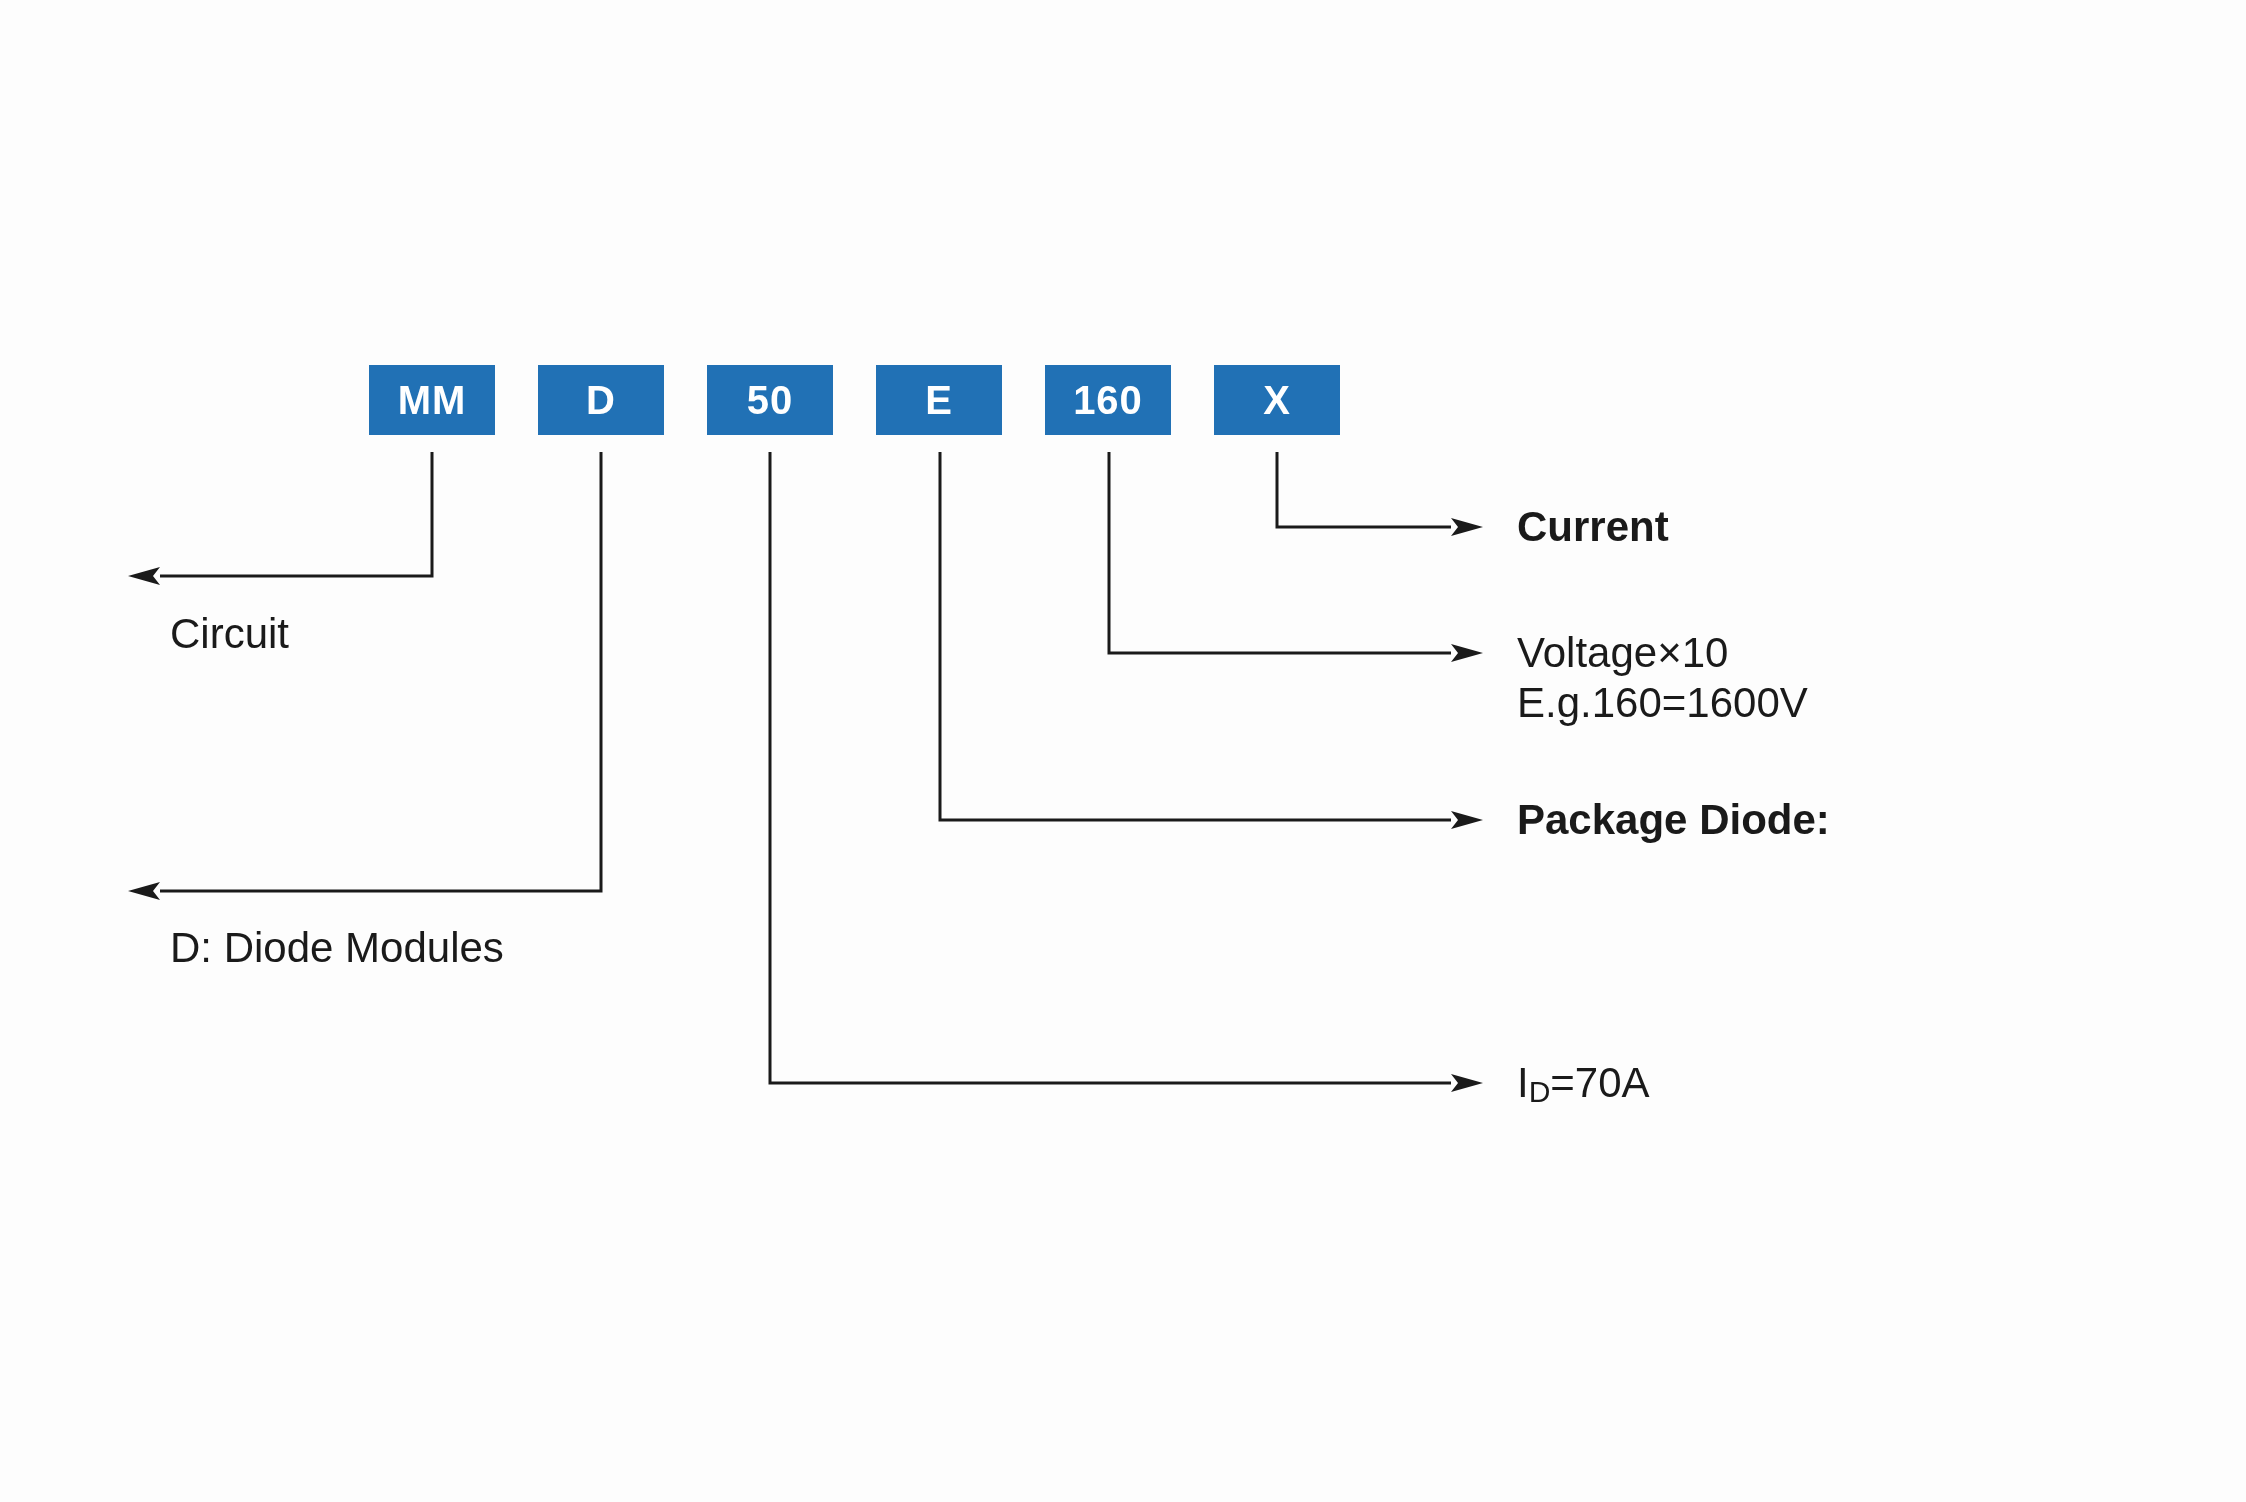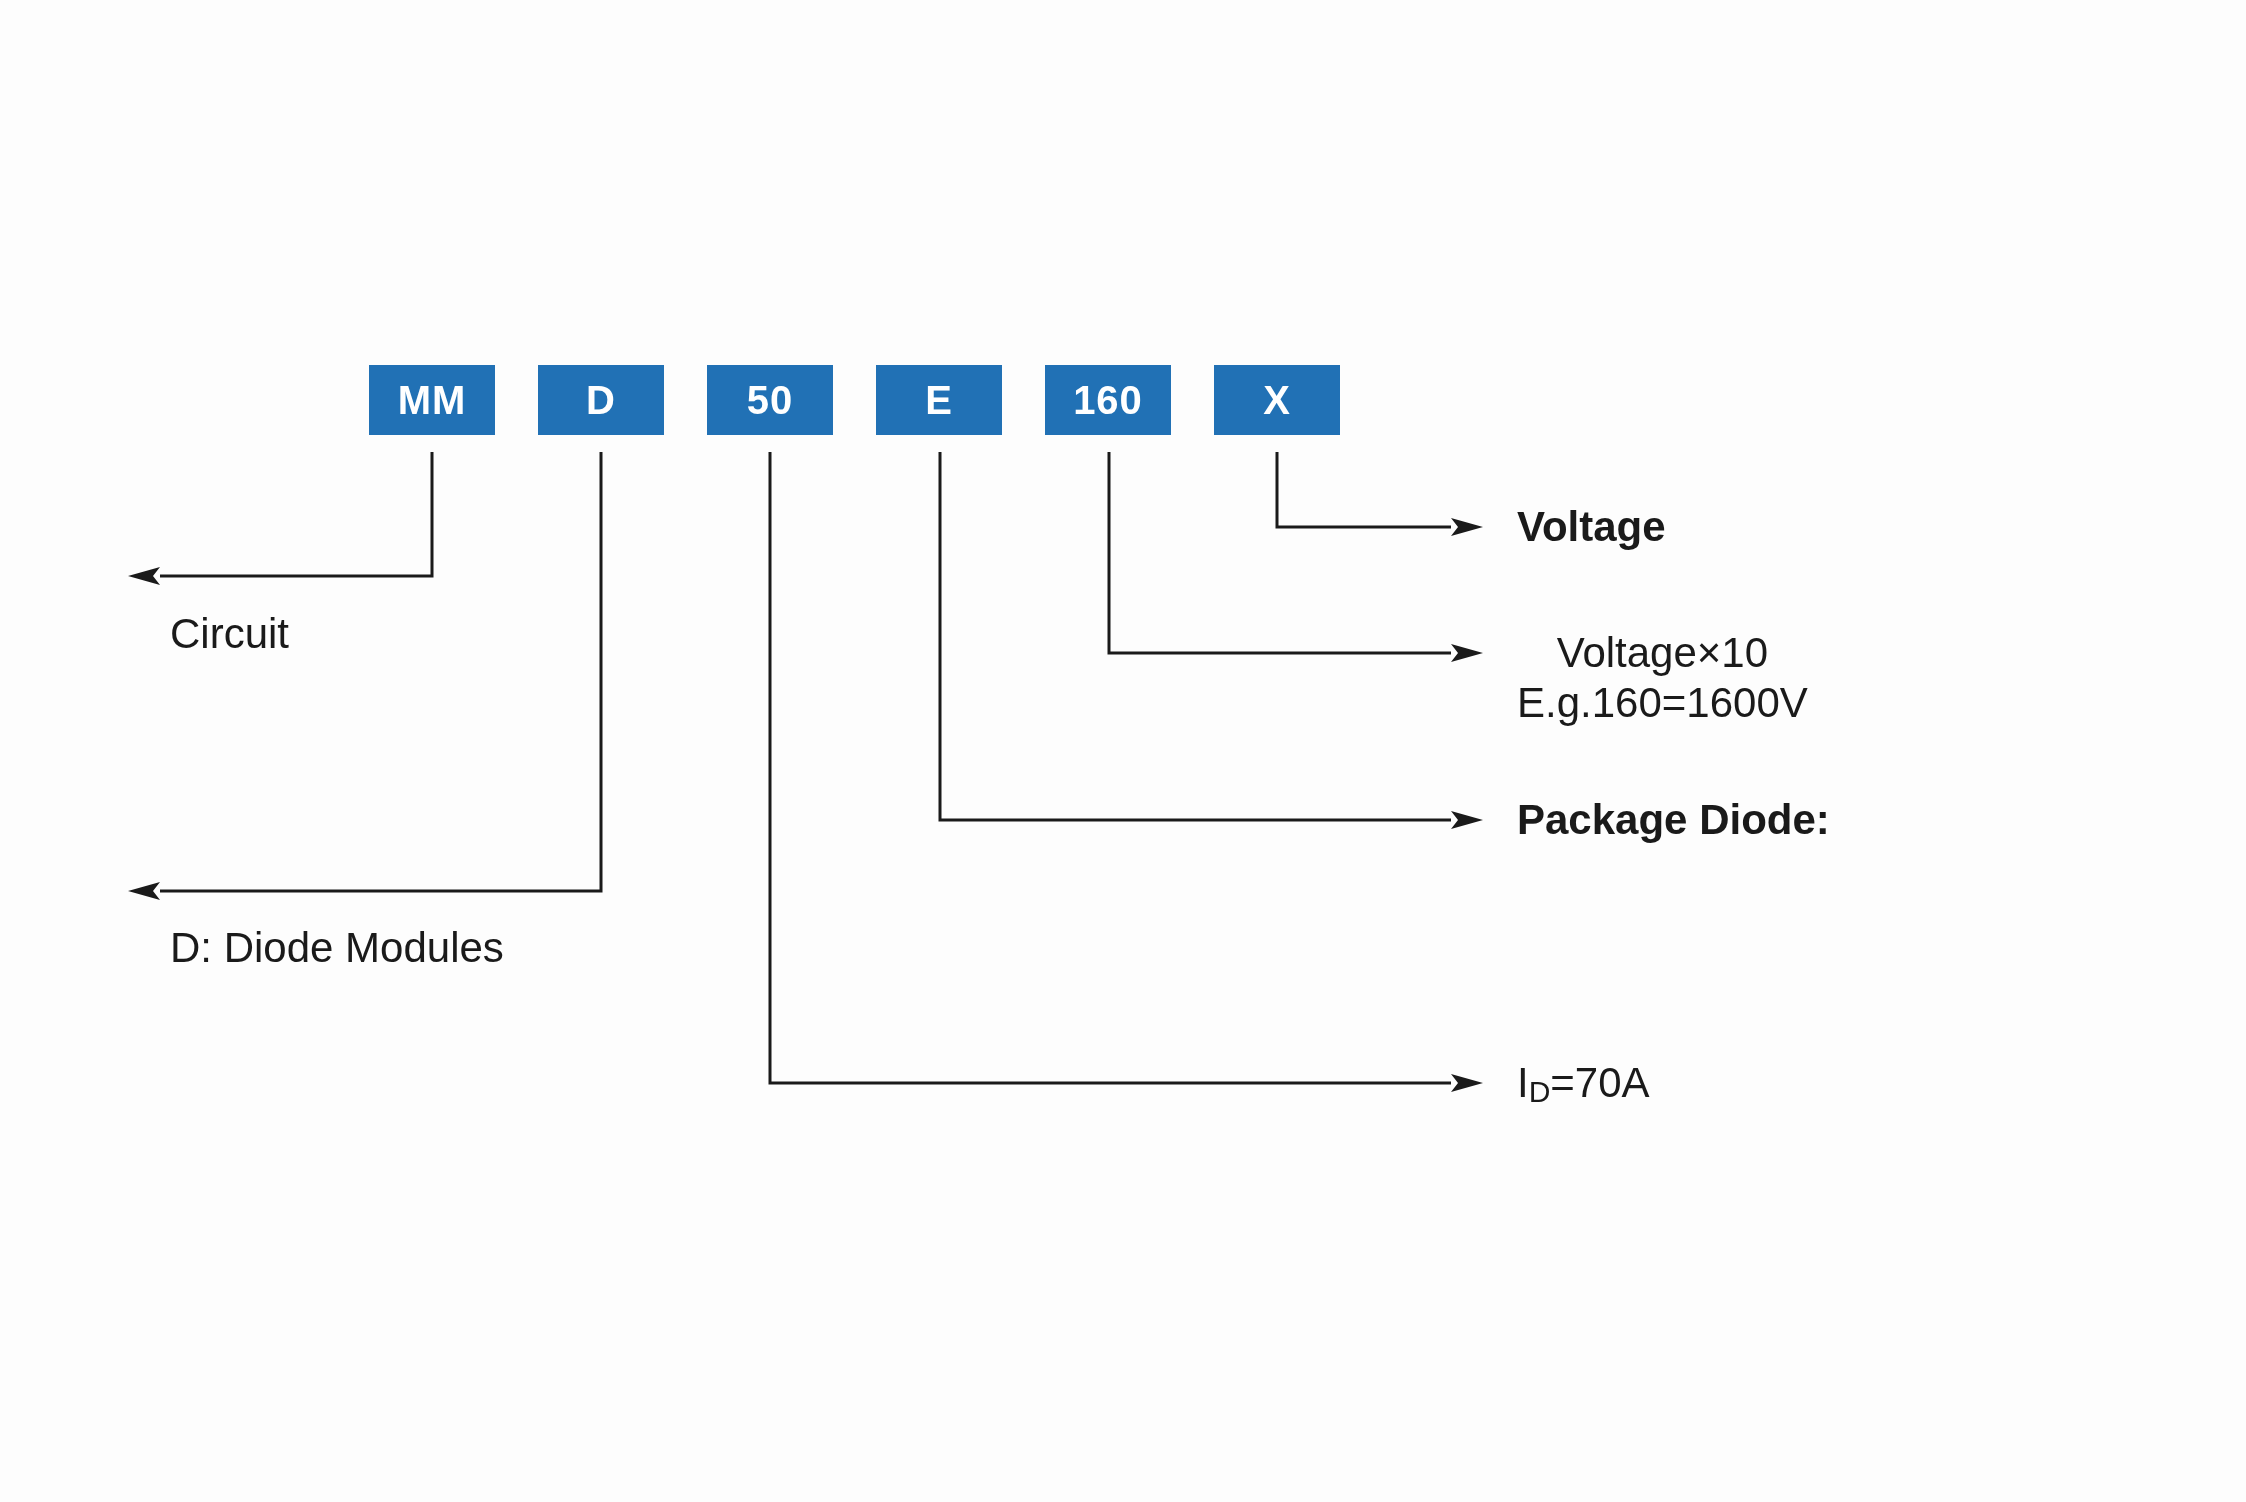--- a/index.html
+++ b/index.html
@@ -10,21 +10,21 @@
   *{box-sizing:border-box;}
   html,body{margin:0;padding:0;}
   body{
     width:2246px;height:1502px;
     background:var(--bg);
     font-family:"Liberation Sans", sans-serif;
     color:#1a1a1a;
     position:relative;
     overflow:hidden;
   }
-  .stage{position:absolute;inset:0;text-align:center;}
+  .stage{position:absolute;inset:0;}
   .code-box{
     position:absolute;
     top:365px;width:126px;height:70px;
     background:var(--box-blue);
     color:#ffffff;
     font-weight:bold;
     font-size:40px;
     display:flex;align-items:center;justify-content:center;
     letter-spacing:1px;
   }
@@ -65,21 +65,21 @@
   <div class="code-box" style="left:538px">D</div>
   <div class="code-box" style="left:707px">50</div>
   <div class="code-box" style="left:876px">E</div>
   <div class="code-box" style="left:1045px">160</div>
   <div class="code-box" style="left:1214px">X</div>
 
   <div class="lbl" style="left:170px;top:609px">Circuit</div>
 
   <div class="lbl" style="left:170px;top:923px">D: Diode Modules</div>
 
-  <div class="lbl bold" style="left:1517px;top:502px;font-weight:bold">Voltage</div>
+  <div class="lbl bold" style="left:1517px;top:502px;font-weight:bold">Current</div>
 
   <div class="lbl" style="left:1517px;top:628px">
     <div>Voltage×10</div>
     <div>E.g.160=1600V</div>
   </div>
 
   <div class="lbl" style="left:1517px;top:795px">
     <div class="bold">Package Diode:</div>
   </div>
 

